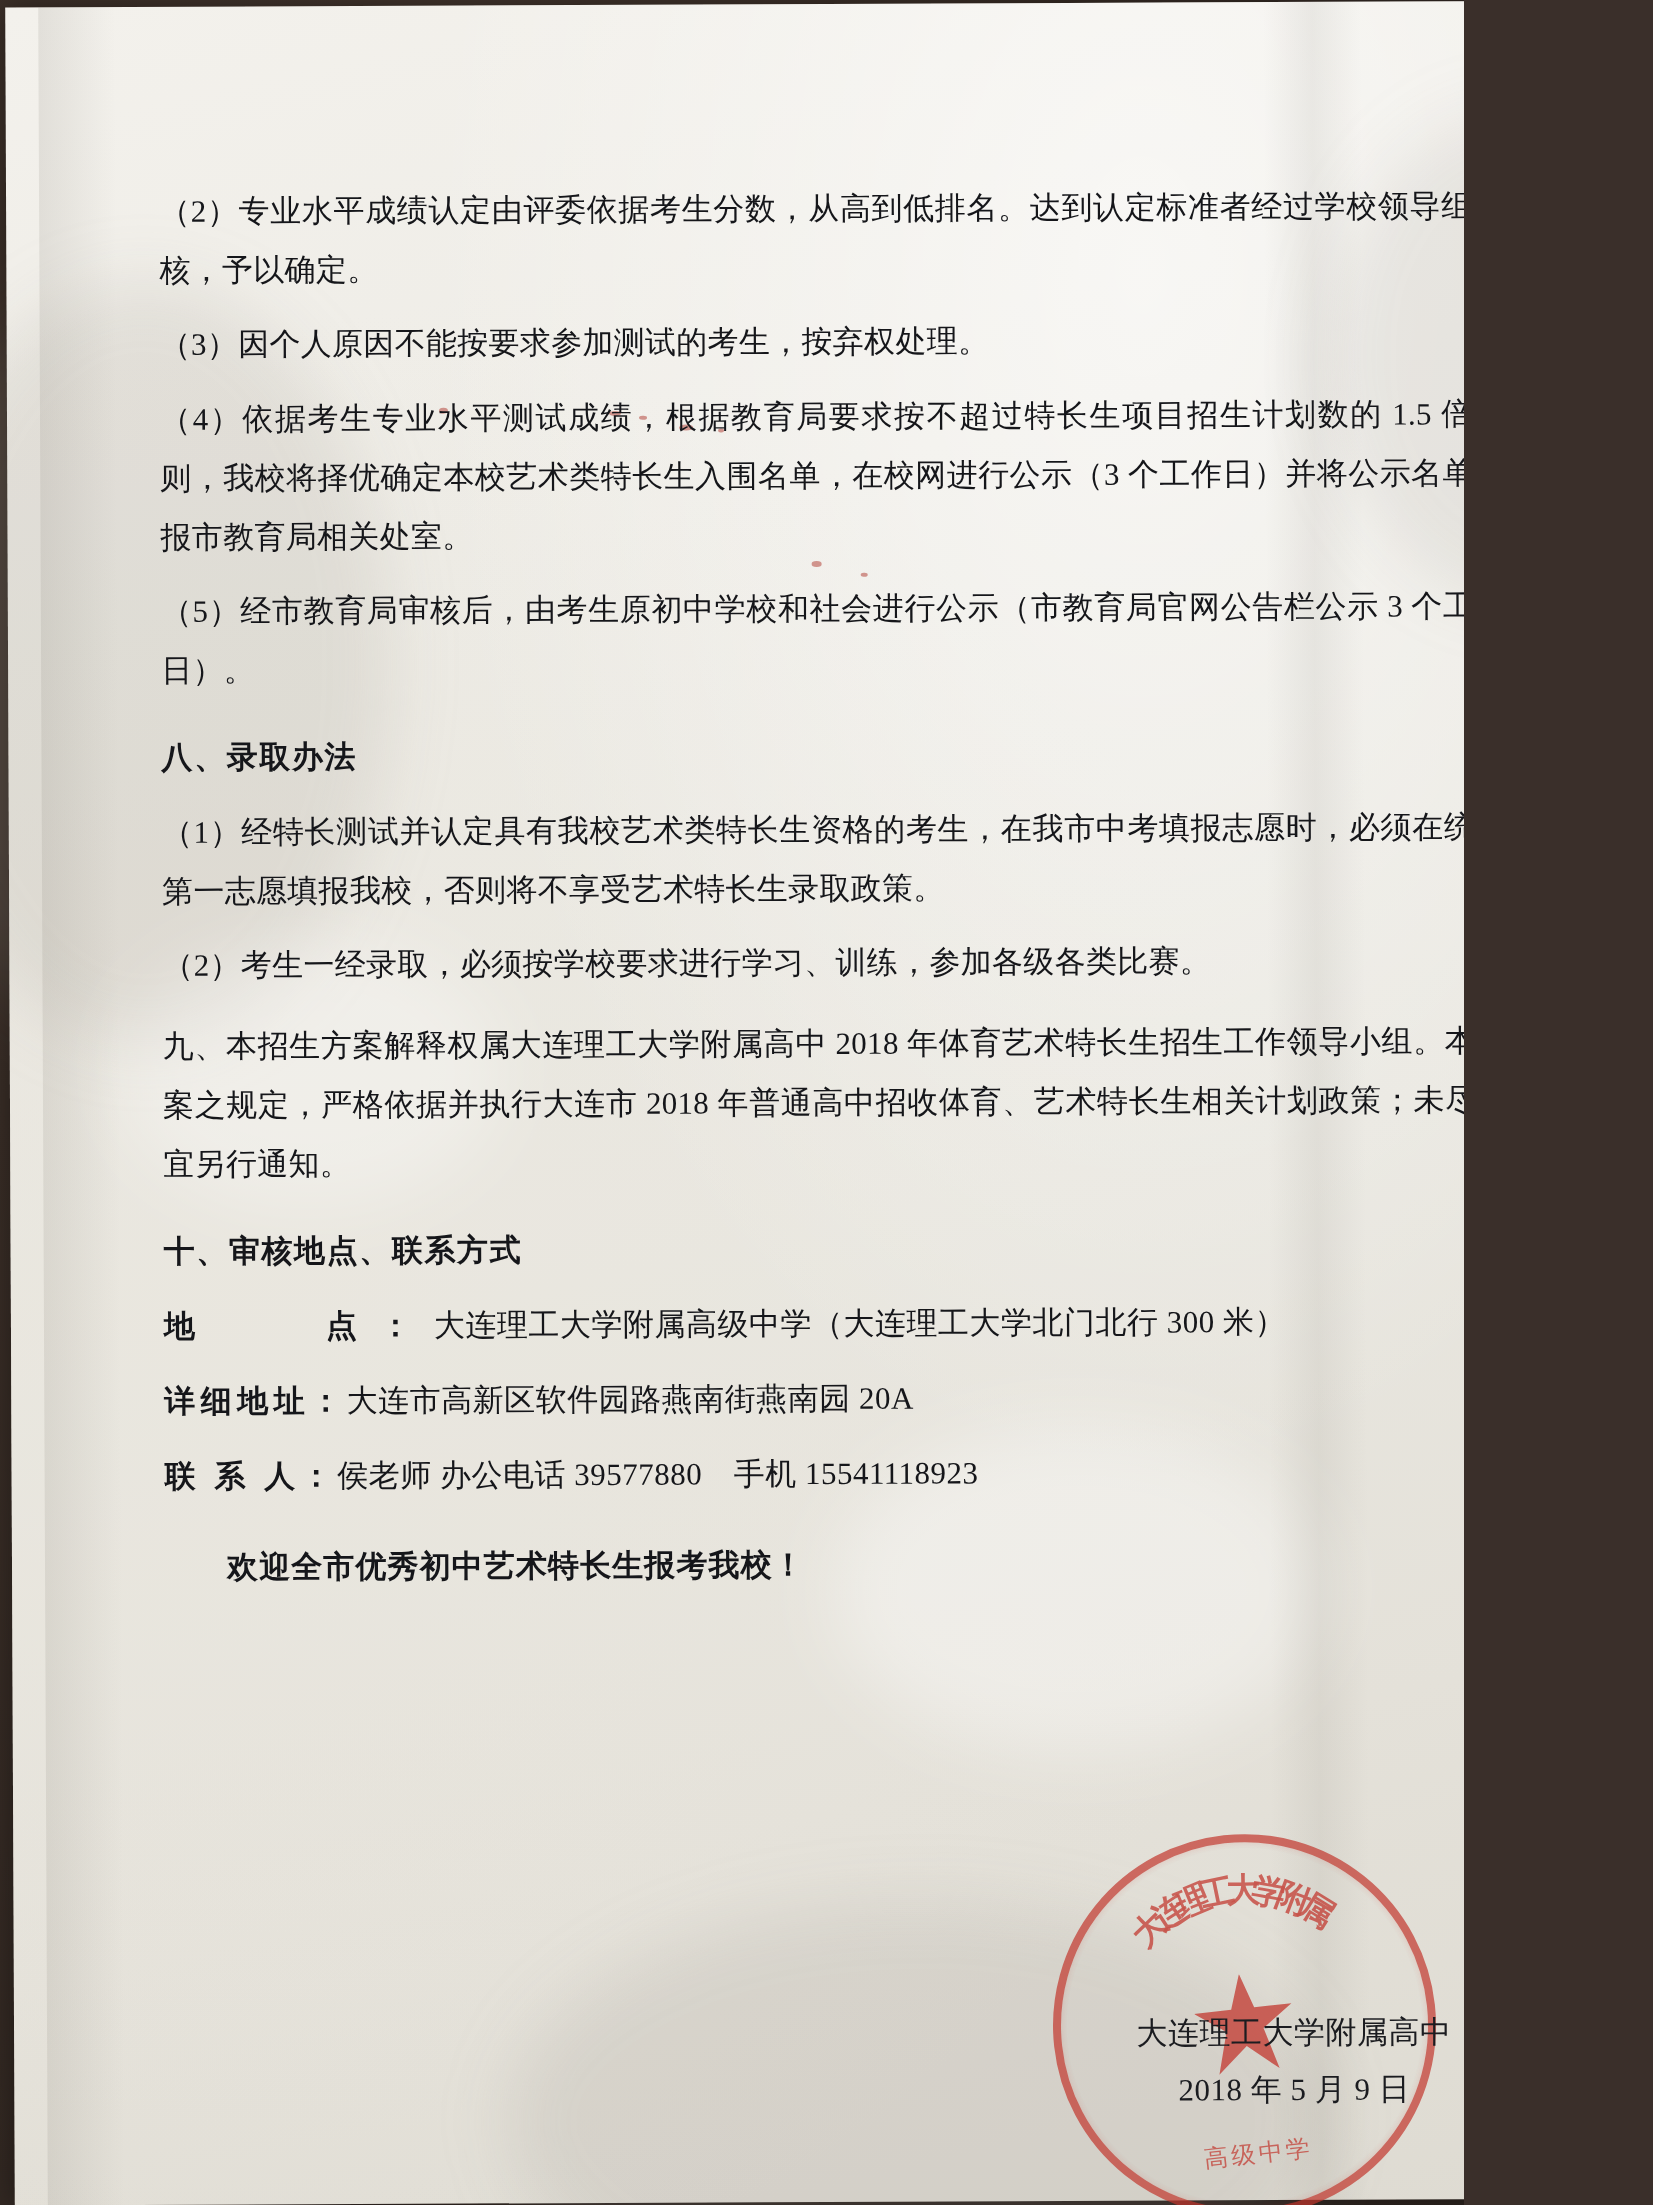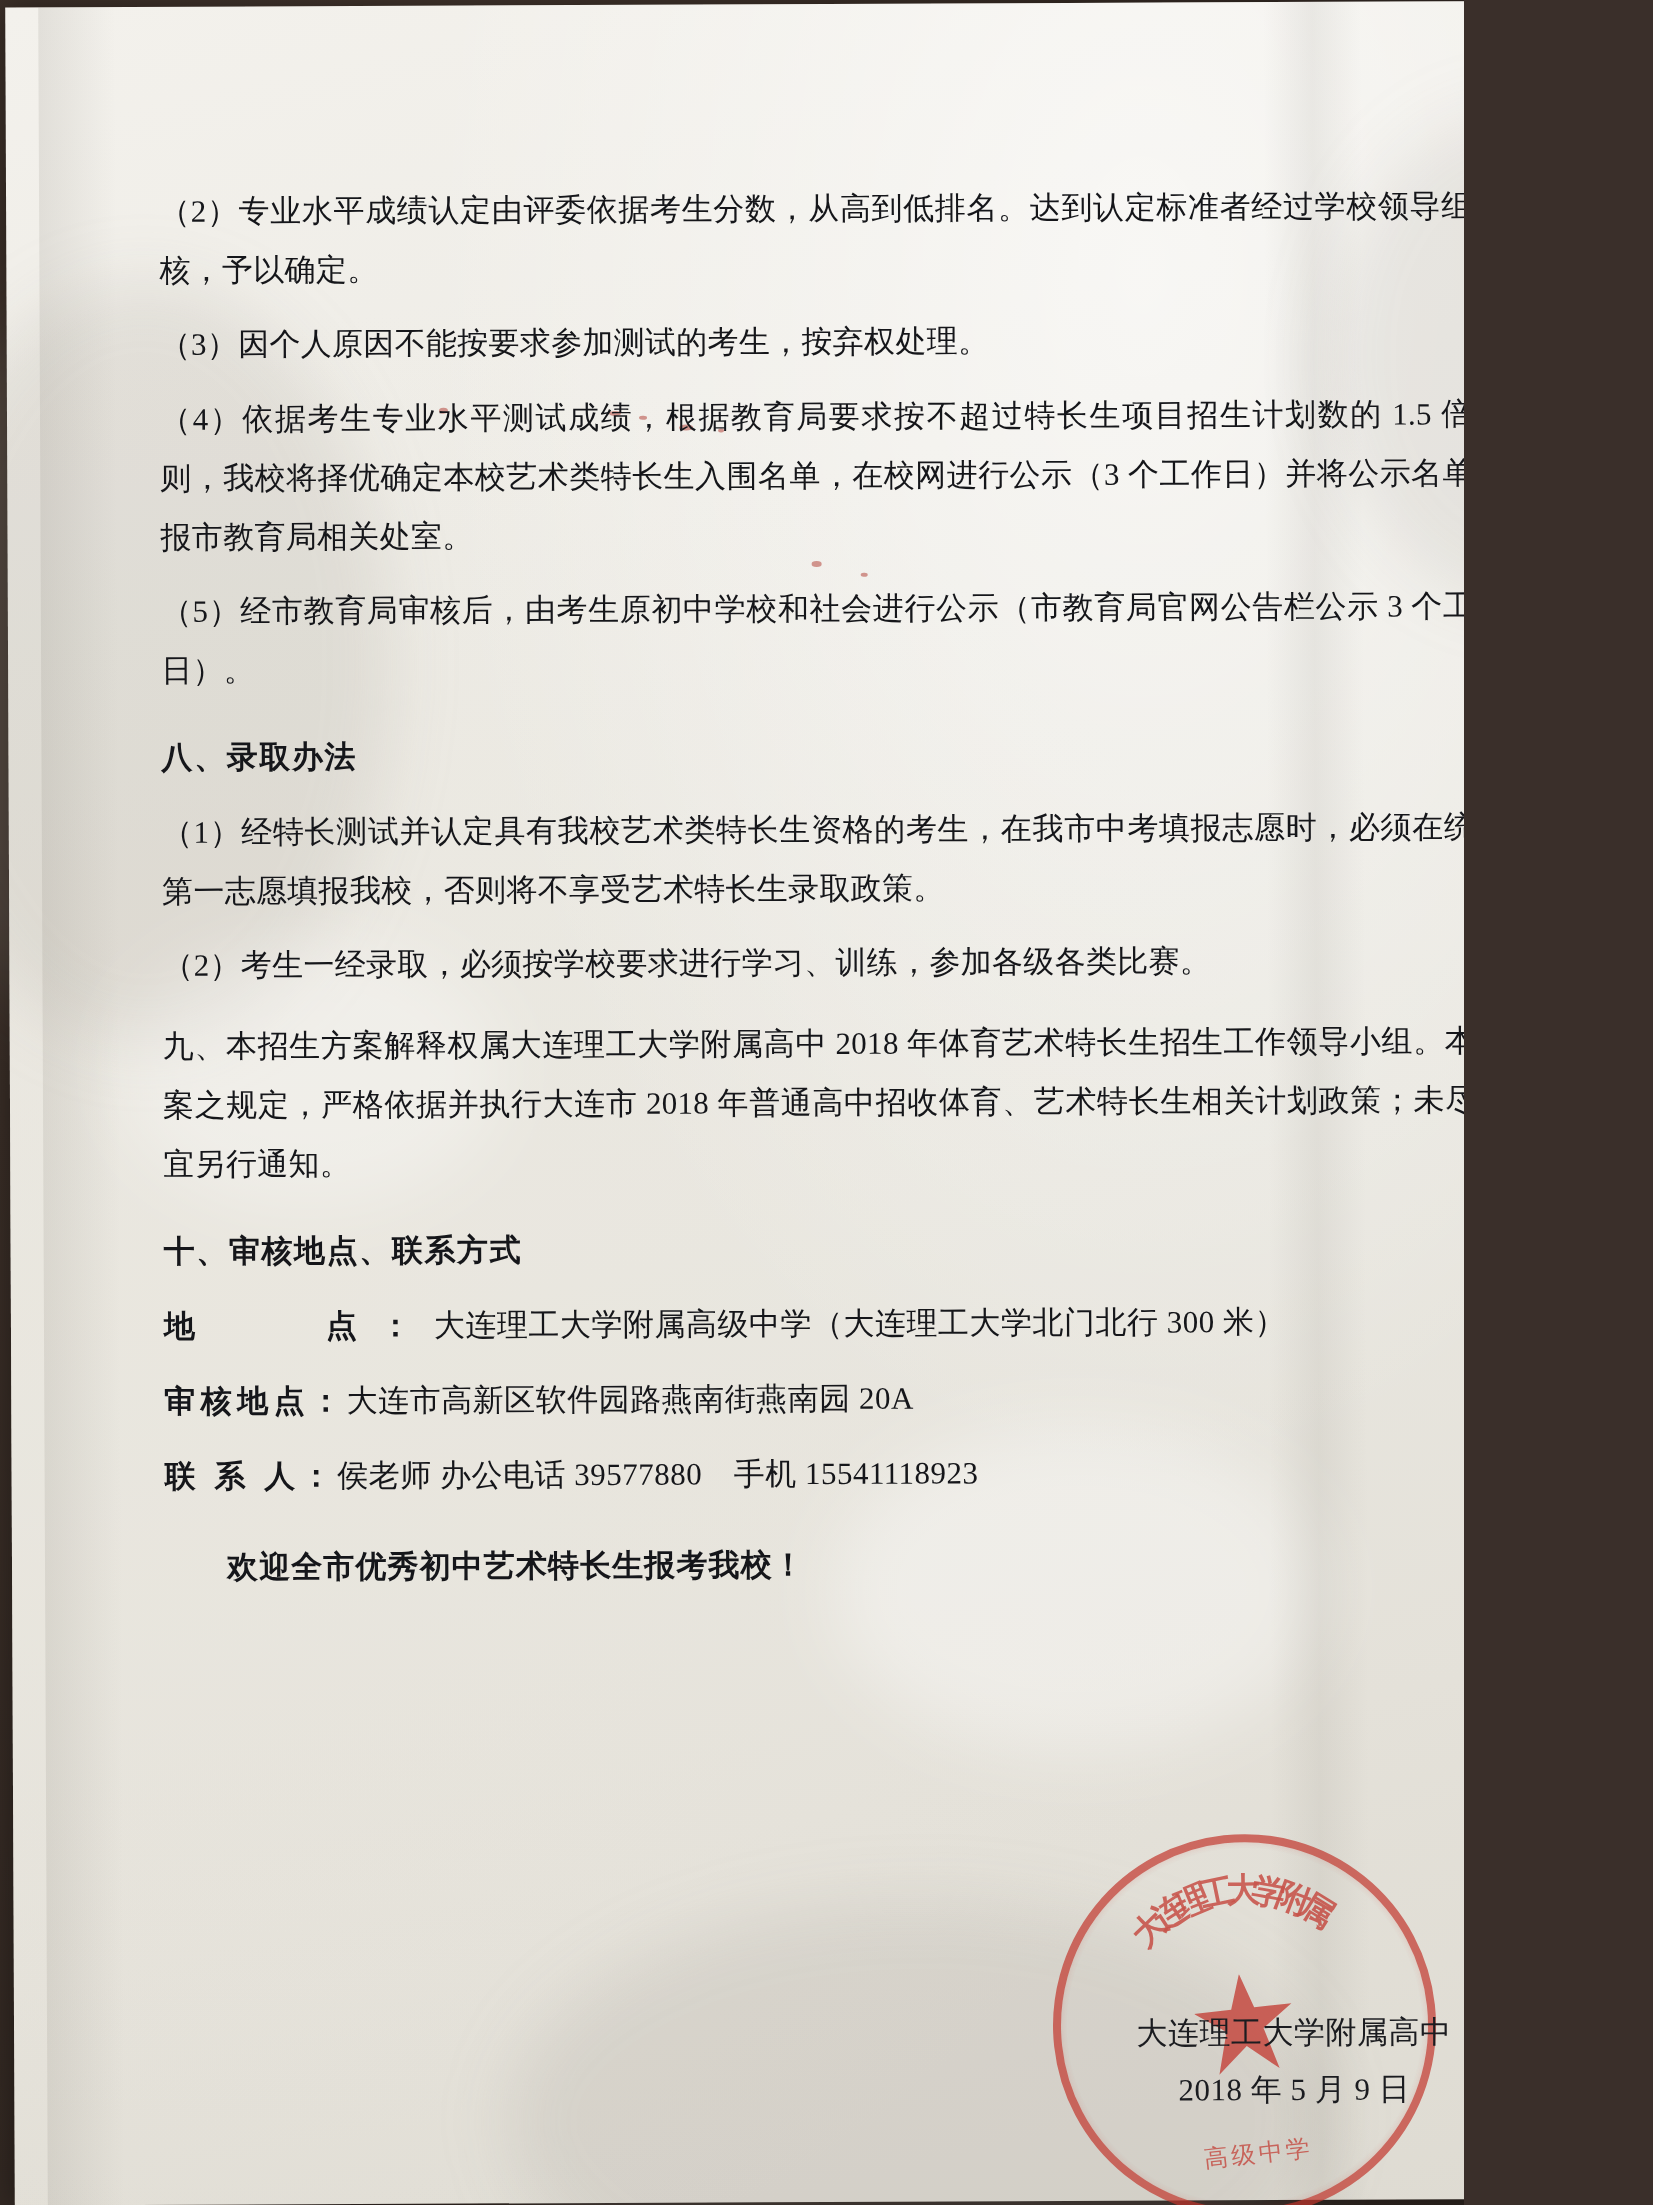--- a/index.html
+++ b/index.html
@@ -227,21 +227,21 @@
 
       <p class="para gap-top">九、本招生方案解释权属大连理工大学附属高中 2018 年体育艺术特长生招生工作领导小组。本方案之规定，严格依据并执行大连市 2018 年普通高中招收体育、艺术特长生相关计划政策；未尽事宜另行通知。</p>
 
       <p class="heading">十、审核地点、联系方式</p>
 
       <p class="contact-row">
         <span class="lbl wide">地　　点：</span><span>大连理工大学附属高级中学（大连理工大学北门北行 300 米）</span>
       </p>
 
       <p class="contact-row">
-        <span class="lbl">审核地点：</span><span>大连市高新区软件园路燕南街燕南园 20A</span>
+        <span class="lbl">详细地址：</span><span>大连市高新区软件园路燕南街燕南园 20A</span>
       </p>
 
       <p class="contact-row">
         <span class="lbl">联 系 人：</span><span>侯老师 办公电话 39577880　手机 15541118923</span>
       </p>
 
       <p class="welcome">欢迎全市优秀初中艺术特长生报考我校！</p>
 
     </div>
 

